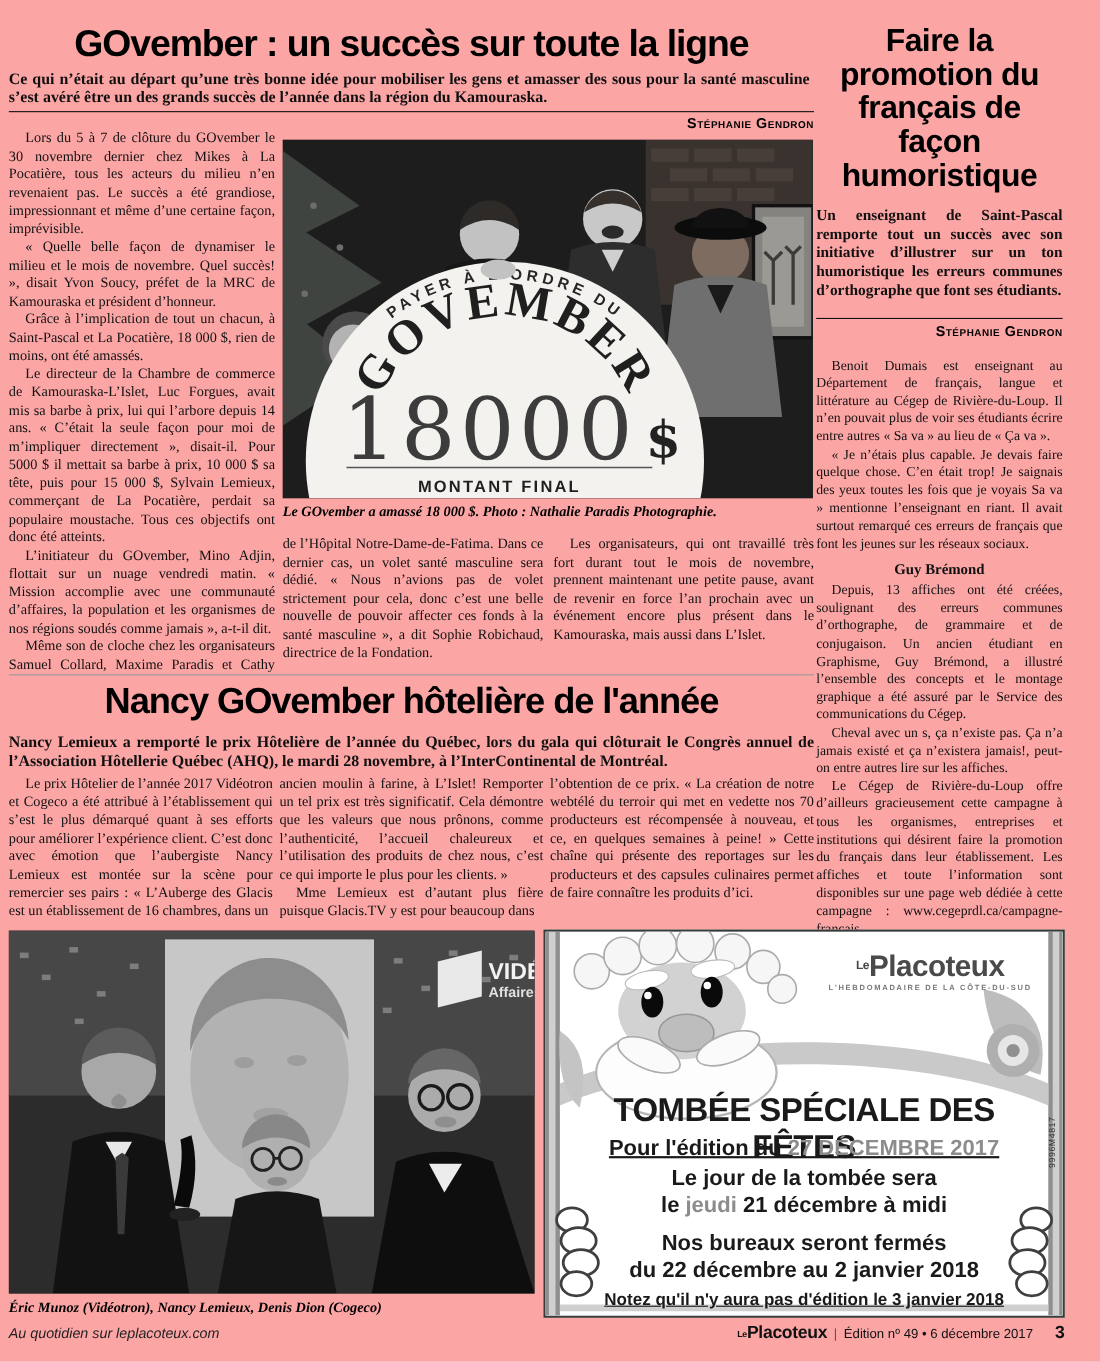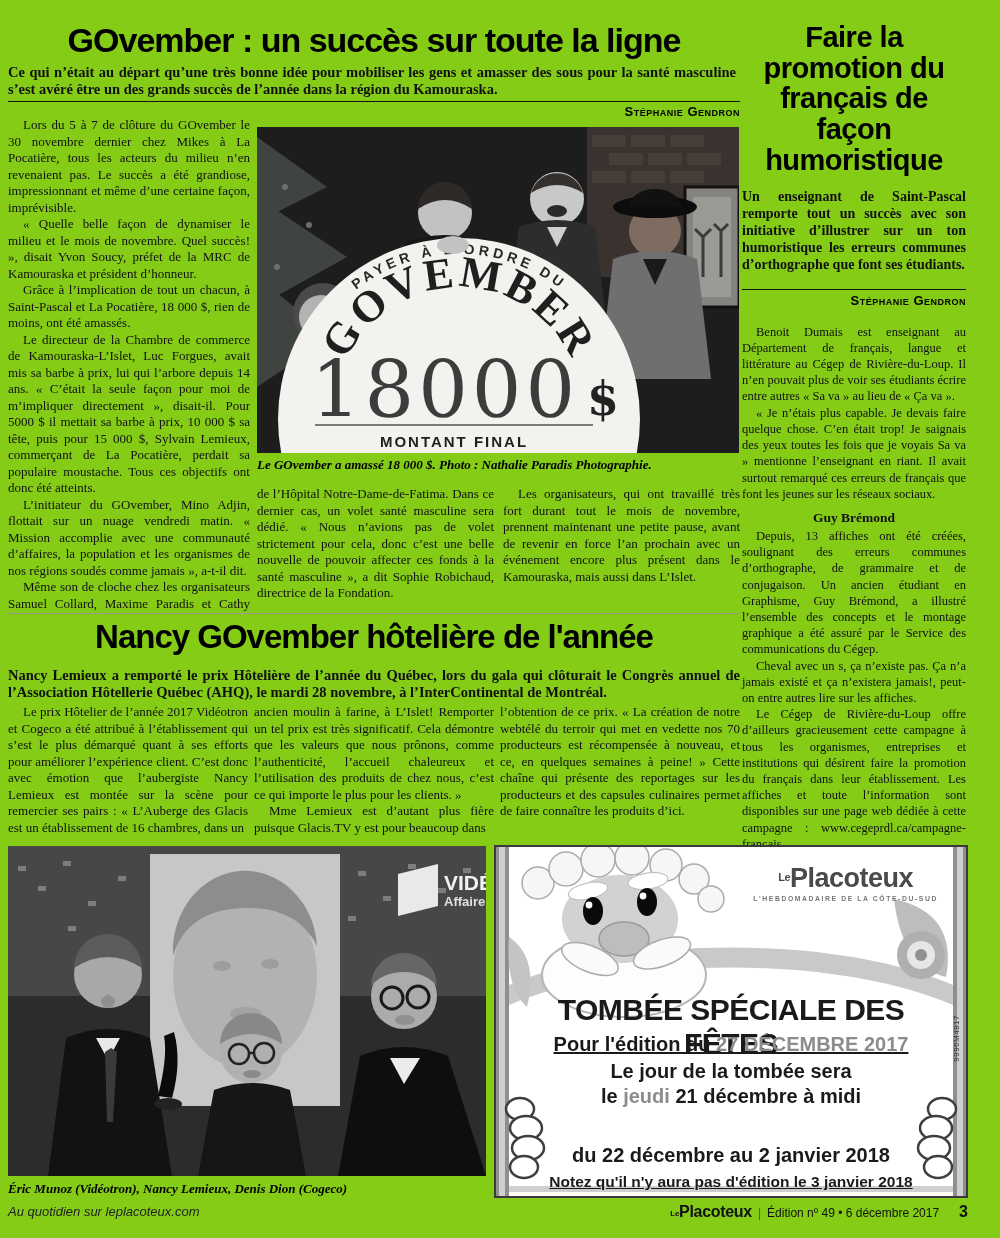--- a/index.html
+++ b/index.html
@@ -1,17 +1,17 @@
 <!DOCTYPE html>
 <html lang="fr"><head>
 <meta charset="utf-8">
 <style>
   * { margin:0; padding:0; box-sizing:border-box; }
   html,body { background:#e8e8e8; }
-  .page { position:relative; width:1000px; height:1238px; background:#84cc16; margin:0 auto;
+  .page { position:relative; width:1000px; height:1238px; background:#fca5a5; margin:0 auto;
           font-family:"Liberation Serif", serif; color:#111; overflow:hidden; }
 
   
   .headline { font-family:"Liberation Sans", sans-serif; font-weight:700; color:#000;
               text-align:center; letter-spacing:-1px; line-height:1.06; }
   .h-gov   { position:absolute; left:8px;  top:22px;  width:732px; font-size:34px; }
   .h-nancy { position:absolute; left:8px;  top:620px; width:732px; font-size:33px; }
   .lede { font-weight:700; font-size:14.5px; line-height:17.2px; text-align:justify; }
   .lede-gov   { position:absolute; left:8px; top:64px;  width:728px; }
   .lede-nancy { position:absolute; left:8px; top:667px; width:732px; }
@@ -353,20 +353,21 @@
 
     <div class="ad-logo">
       <div class="brand"><span class="le">Le</span><span>Placoteux</span></div>
       <div class="tagline">L'HEBDOMADAIRE DE LA CÔTE-DU-SUD</div>
     </div>
 
     <div class="txt ad-title">TOMBÉE SPÉCIALE DES FÊTES</div>
     <div class="txt ad-edition"><span class="u"><span>Pour l'édition du </span><span class="gray">27 DÉCEMBRE 2017</span></span></div>
     <div class="txt ad-jour">Le jour de la tombée sera</div>
     <div class="txt ad-jeudi"><span>le </span><span class="gray">jeudi</span><span> 21 décembre à midi</span></div>
+    <div class="txt ad-ferme1">Nos bureaux seront fermés</div>
     <div class="txt ad-ferme2">du 22 décembre au 2 janvier 2018</div>
     <div class="txt ad-note">Notez qu'il n'y aura pas d'édition le 3 janvier 2018</div>
     <div class="ad-ref">9996M4817</div>
   </div>
 
   <div class="footer-left">Au quotidien sur leplacoteux.com</div>
   <div class="footer-right">
     <span class="brand"><span class="le">Le</span><span>Placoteux</span></span>
     <span class="sep">|</span>
     <span class="edition">Édition nº 49  •  6 décembre 2017</span>

